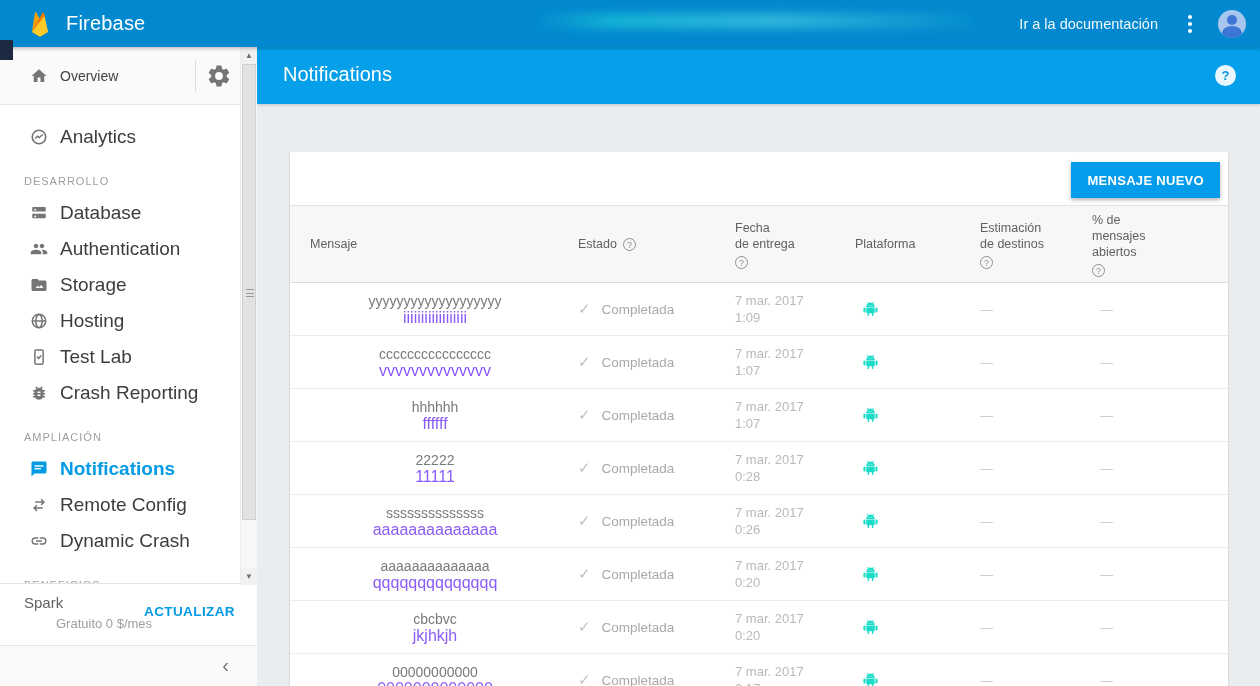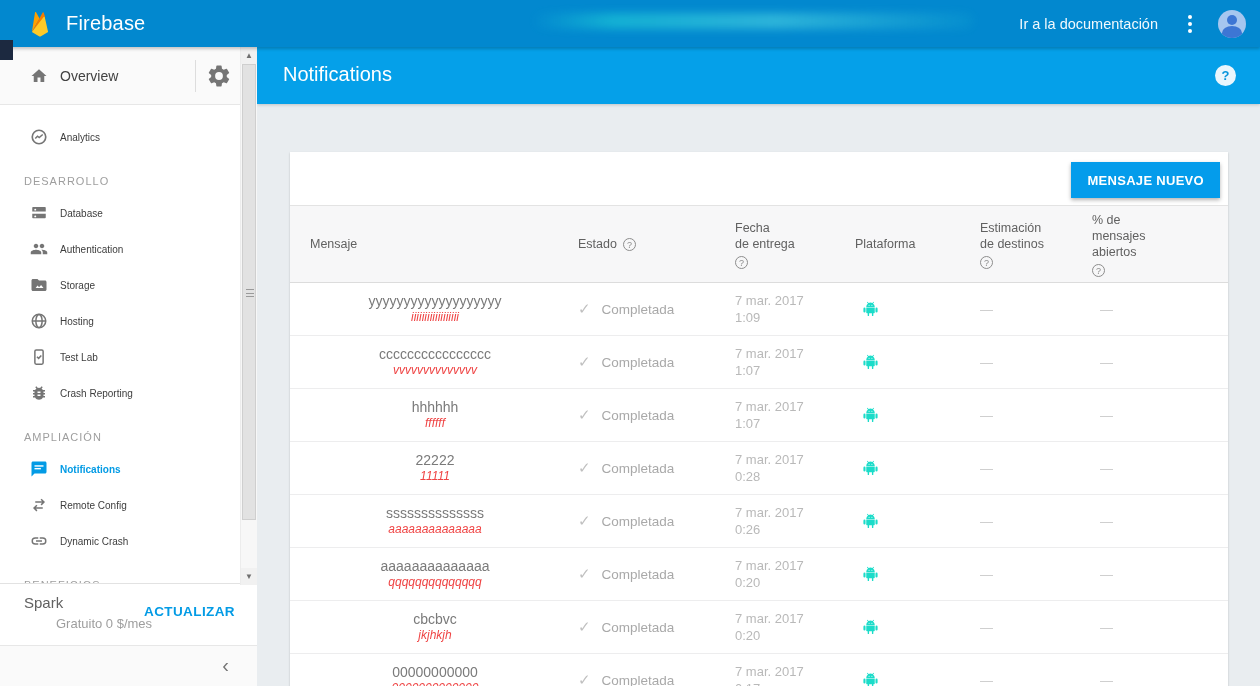--- a/index.html
+++ b/index.html
@@ -33,21 +33,21 @@
                    display:flex; align-items:center; cursor:pointer; }
   #overview-item .icon { width:18px; height:18px; margin-left:30px; color:#757575; }
   #overview-label { margin-left:12px; font-size:14px; color:#424242; }
   #overview-divider { position:absolute; left:195px; top:13px; width:1px; height:32px; background:#ddd; }
   #settings-btn { position:absolute; left:206px; top:16px; width:26px; height:26px;
                   color:#757575; cursor:pointer; }
   #sidebar-nav { position:absolute; left:0; top:58px; width:240px; height:480px;
                  overflow:hidden; padding-top:14px; }
   .nav-item { height:36px; display:flex; align-items:center; cursor:pointer; }
   .nav-item .icon { width:18px; height:18px; margin-left:30px; color:#757575; flex:none; }
-  .nav-item .nav-label { margin-left:12px; font-size:10px; color:#3d3d3d; white-space:nowrap; }
+  .nav-item .nav-label { margin-left:12px; font-size:19px; color:#3d3d3d; white-space:nowrap; }
   .nav-item.active .icon { color:#039be5; }
   .nav-item.active .nav-label { color:#039be5; font-weight:bold; }
   .nav-section { padding:20px 0 8px 24px; font-size:11px; letter-spacing:1px; color:#9e9e9e; }
 
   #plan-row { position:absolute; left:0; bottom:41px; width:257px; height:62px;
               border-top:1px solid #e2e2e2; background:#fff; }
   #plan-name { position:absolute; left:24px; top:10px; font-size:15px; color:#616161; }
   #plan-detail { position:absolute; left:24px; top:32px; font-size:13px; color:#9e9e9e;margin-left:32px; }
   #upgrade-btn { position:absolute; right:22px; top:20px; font-size:13.5px; font-weight:bold;
                  color:#039be5; letter-spacing:.4px; cursor:pointer; }
@@ -99,21 +99,21 @@
   .help-circle { width:13px; height:13px; border:1px solid #8d8d8d; border-radius:50%;
                  color:#8d8d8d; font-size:9px; line-height:12px; text-align:center;
                  display:inline-block; flex:none; }
   .th .inline-wrap { display:flex; align-items:center; gap:6px; }
   .th .help-block { margin-top:4px; }
 
   .tr { height:53px; border-bottom:1px solid #ededee; background:#fff; }
   .td { display:flex; align-items:center; overflow:hidden; }
   .td-mensaje { flex-direction:column; align-items:center; justify-content:center; padding-left:20px; }
   .msg-title { font-size:14px; color:#7a7a7a; line-height:17px; white-space:nowrap; }
-  .msg-sub { font-size:12px; color:#ef4444; line-height:15px; white-space:nowrap;font-style:italic; }
+  .msg-sub { font-size:16px; color:#8b5cf6; line-height:15px; white-space:nowrap; }
   .td-estado { padding-left:18px; color:#a9a9a9; font-size:13.5px; }
   .check-icon { color:#c0c0c0; font-size:15px; margin-right:11px; }
   .td-fecha { flex-direction:column; align-items:flex-start; justify-content:center;
               padding-left:20px; font-size:13px; color:#b9b9b9; line-height:17px; }
   .td-plataforma { padding-left:17px; }
   .android-icon { width:17px; height:18px; color:#1bdcc9; }
   .td-dash { padding-left:20px; color:#c9c9c9; font-size:13px; }
 </style>
 </head>
 <body>

